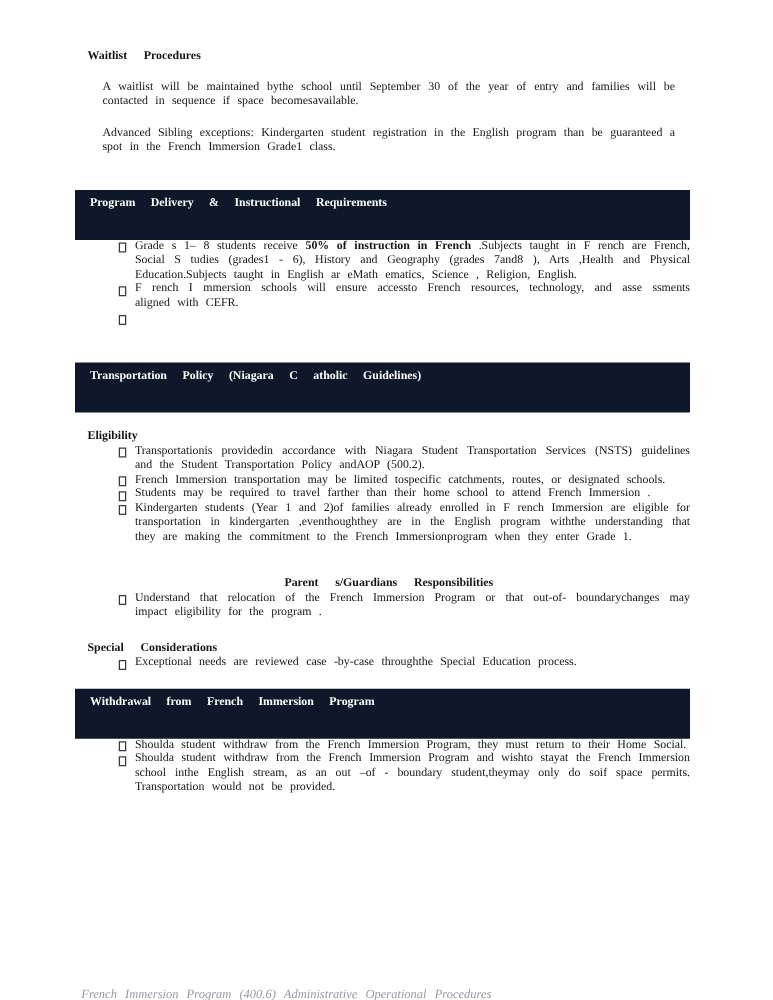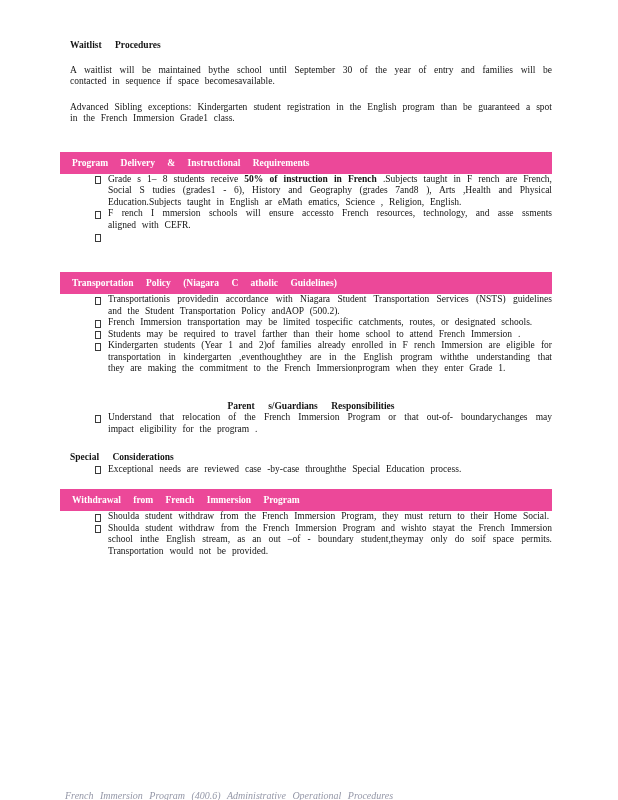--- a/index.html
+++ b/index.html
@@ -16,31 +16,31 @@
   }
   .content { padding: 40px 66px 0 70px; }
 
   .doc-heading {
     font-weight: bold;
     word-spacing: 11px;
     margin: 0;
     font-size: 9.5px;
   }
   .para {
-    margin: 0;
+    margin: 12px;
     text-align: justify;
     word-spacing: 3.5px;
   }
   .section-bar {
     margin-left: -10px;
     width: 480px;
     padding-left: 12px;
-    height: 22px;
+    height: 40px;
     line-height: 22px;
-    background: #ec4899;
+    background: #0f172a;
     color: #ffffff;
     font-weight: bold;
     word-spacing: 10px;
     overflow: hidden;
     white-space: nowrap;
   }
   ul.bullets {
     list-style: none;
     margin: 0;
     padding: 0;
@@ -115,20 +115,21 @@
       </li>
       <li>
         <span class="sq"></span>
       </li>
     </ul>
 
     <div class="section-bar bar2">
       <span>Transportation Policy (Niagara C atholic Guidelines)</span>
     </div>
 
+    <p class="doc-heading h-elig">Eligibility</p>
 
     <ul class="bullets ul2">
       <li>
         <span class="sq"></span>
         <span class="li-text">Transportationis providedin accordance with Niagara Student Transportation Services (NSTS) guidelines and the Student Transportation Policy andAOP (500.2).</span>
       </li>
       <li>
         <span class="sq"></span>
         <span class="li-text">French Immersion transportation may be limited tospecific catchments, routes, or designated schools.</span>
       </li>

